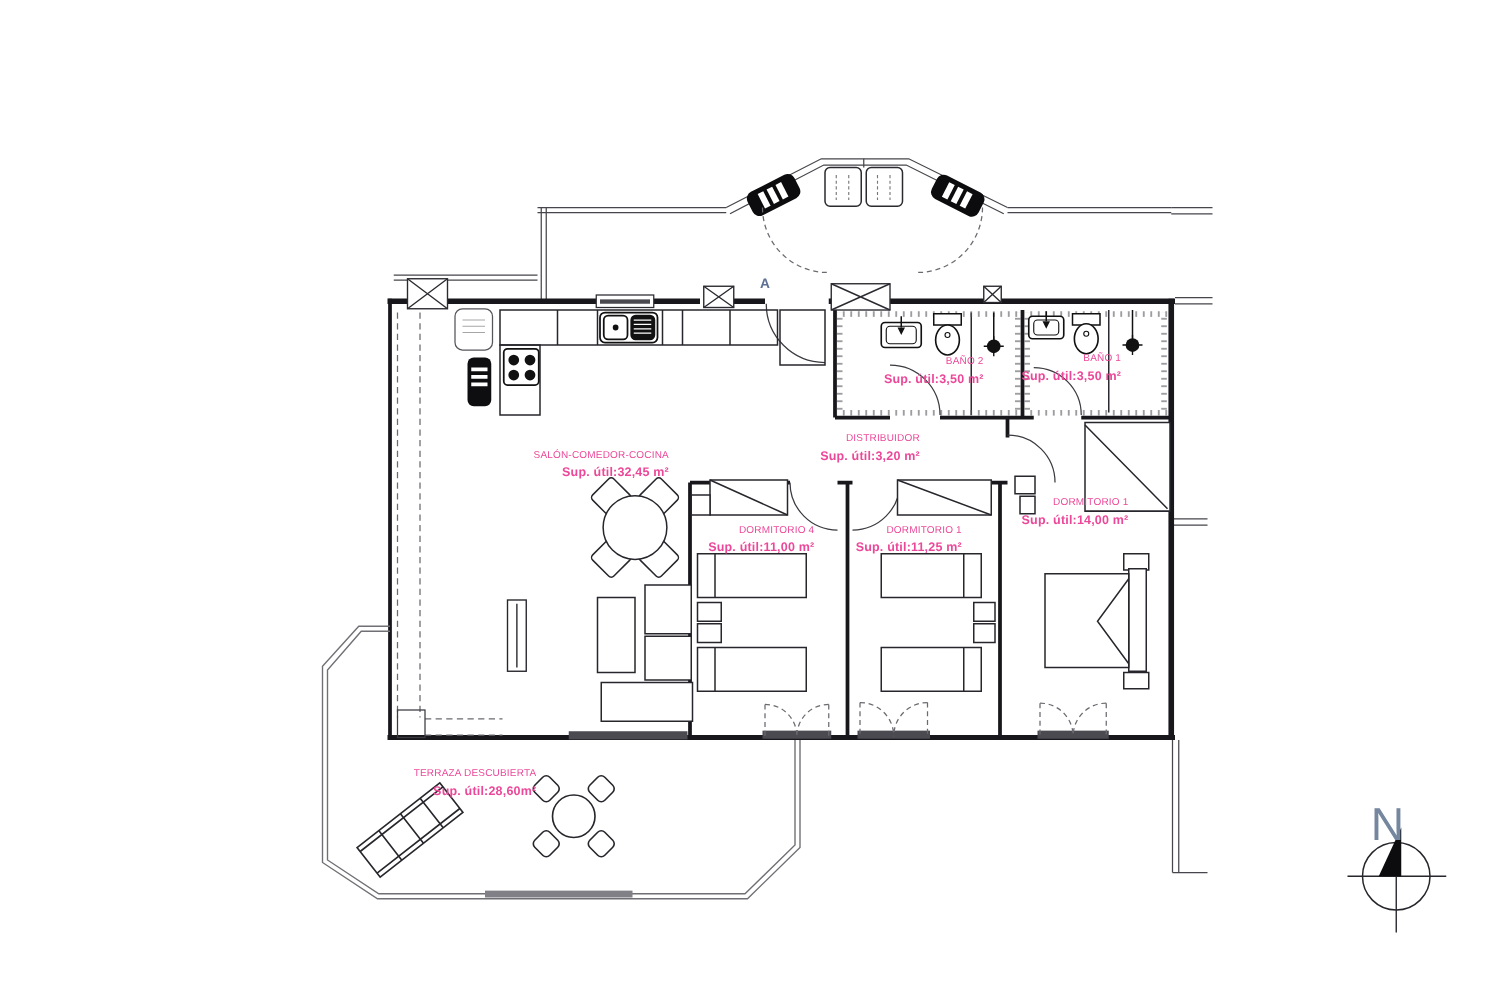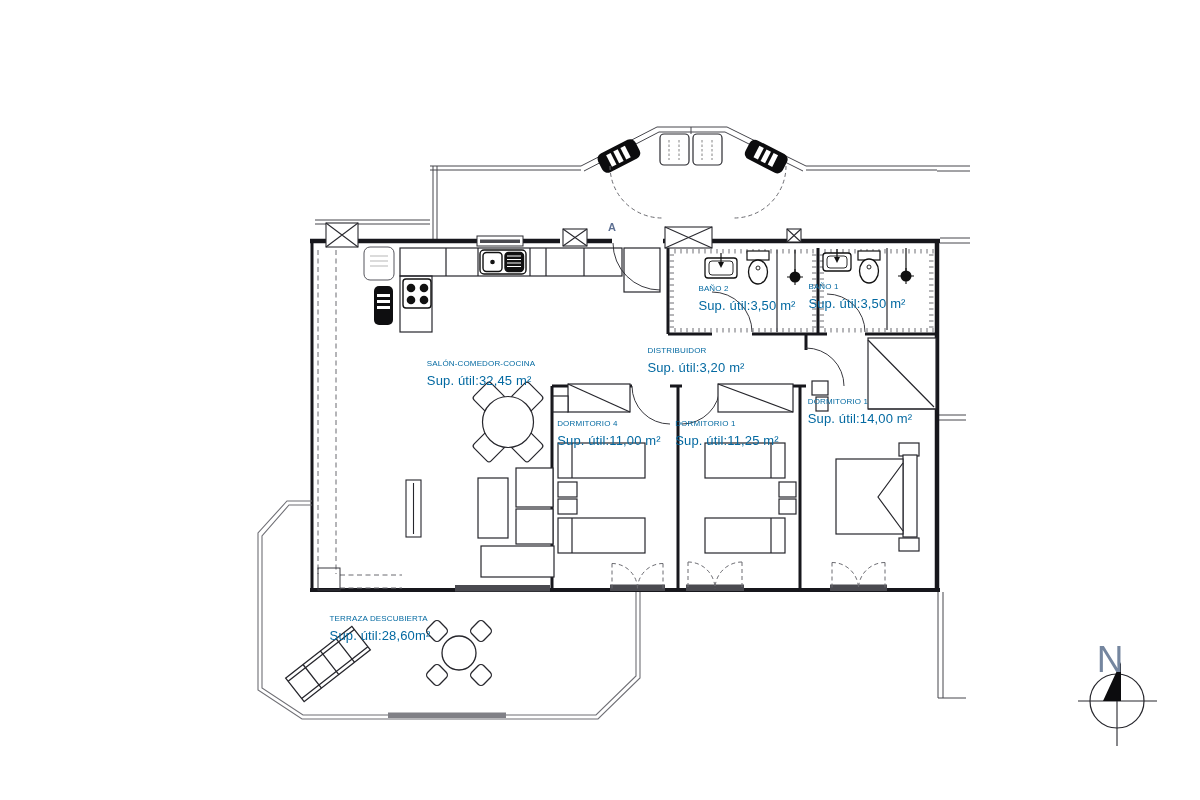--- a/index.html
+++ b/index.html
@@ -1,23 +1,23 @@
 <!DOCTYPE html>
 <html><head>
 <meta charset="utf-8">
 <style>
   html,body{margin:0;padding:0;background:#ffffff;}
   .stage{position:relative;width:1200px;height:800px;background:#fff;overflow:hidden;
          font-family:"Liberation Sans",sans-serif;}
   svg{position:absolute;left:0;top:0;}
   .labels{position:absolute;left:0;top:0;width:1200px;height:800px;pointer-events:none;}
-  .room-label{position:absolute;transform:translateX(-50%);text-align:left;
-              color:#0369a1;white-space:nowrap;line-height:1.6;letter-spacing:.15px;}
+  .room-label{position:absolute;transform:translateX(-50%);text-align:right;
+              color:#ec4899;white-space:nowrap;line-height:1.6;letter-spacing:.15px;}
   .rname{display:block;font-size:8px;}
-  .rarea{display:block;font-size:13px;}
+  .rarea{display:block;font-size:10px;font-weight:bold;}
   .marker-a{position:absolute;transform:translateX(-50%);font-size:11px;font-weight:bold;
             color:#5e7093;}
   .north-n{position:absolute;transform:translateX(-50%);font-size:37px;color:#75869f;}
 </style>
 </head>
 <body>
 
 <div class="stage">
 
 <svg width="1200" height="800" viewBox="0 0 1200 800">

